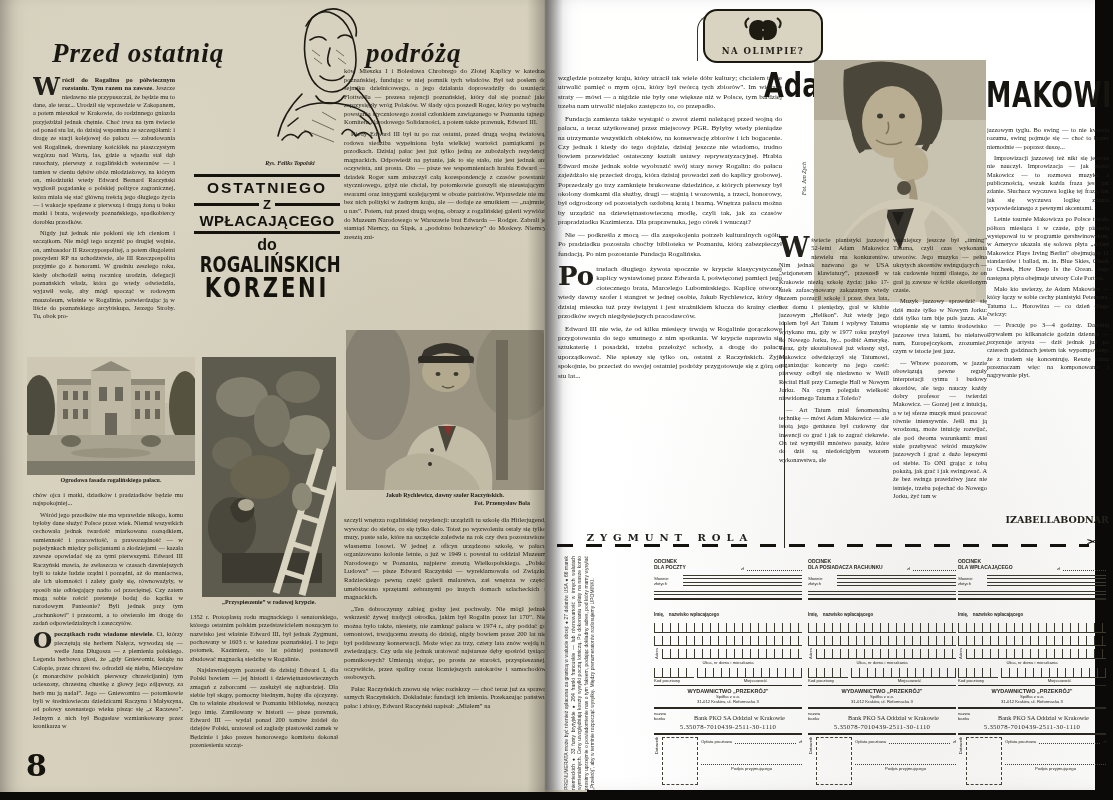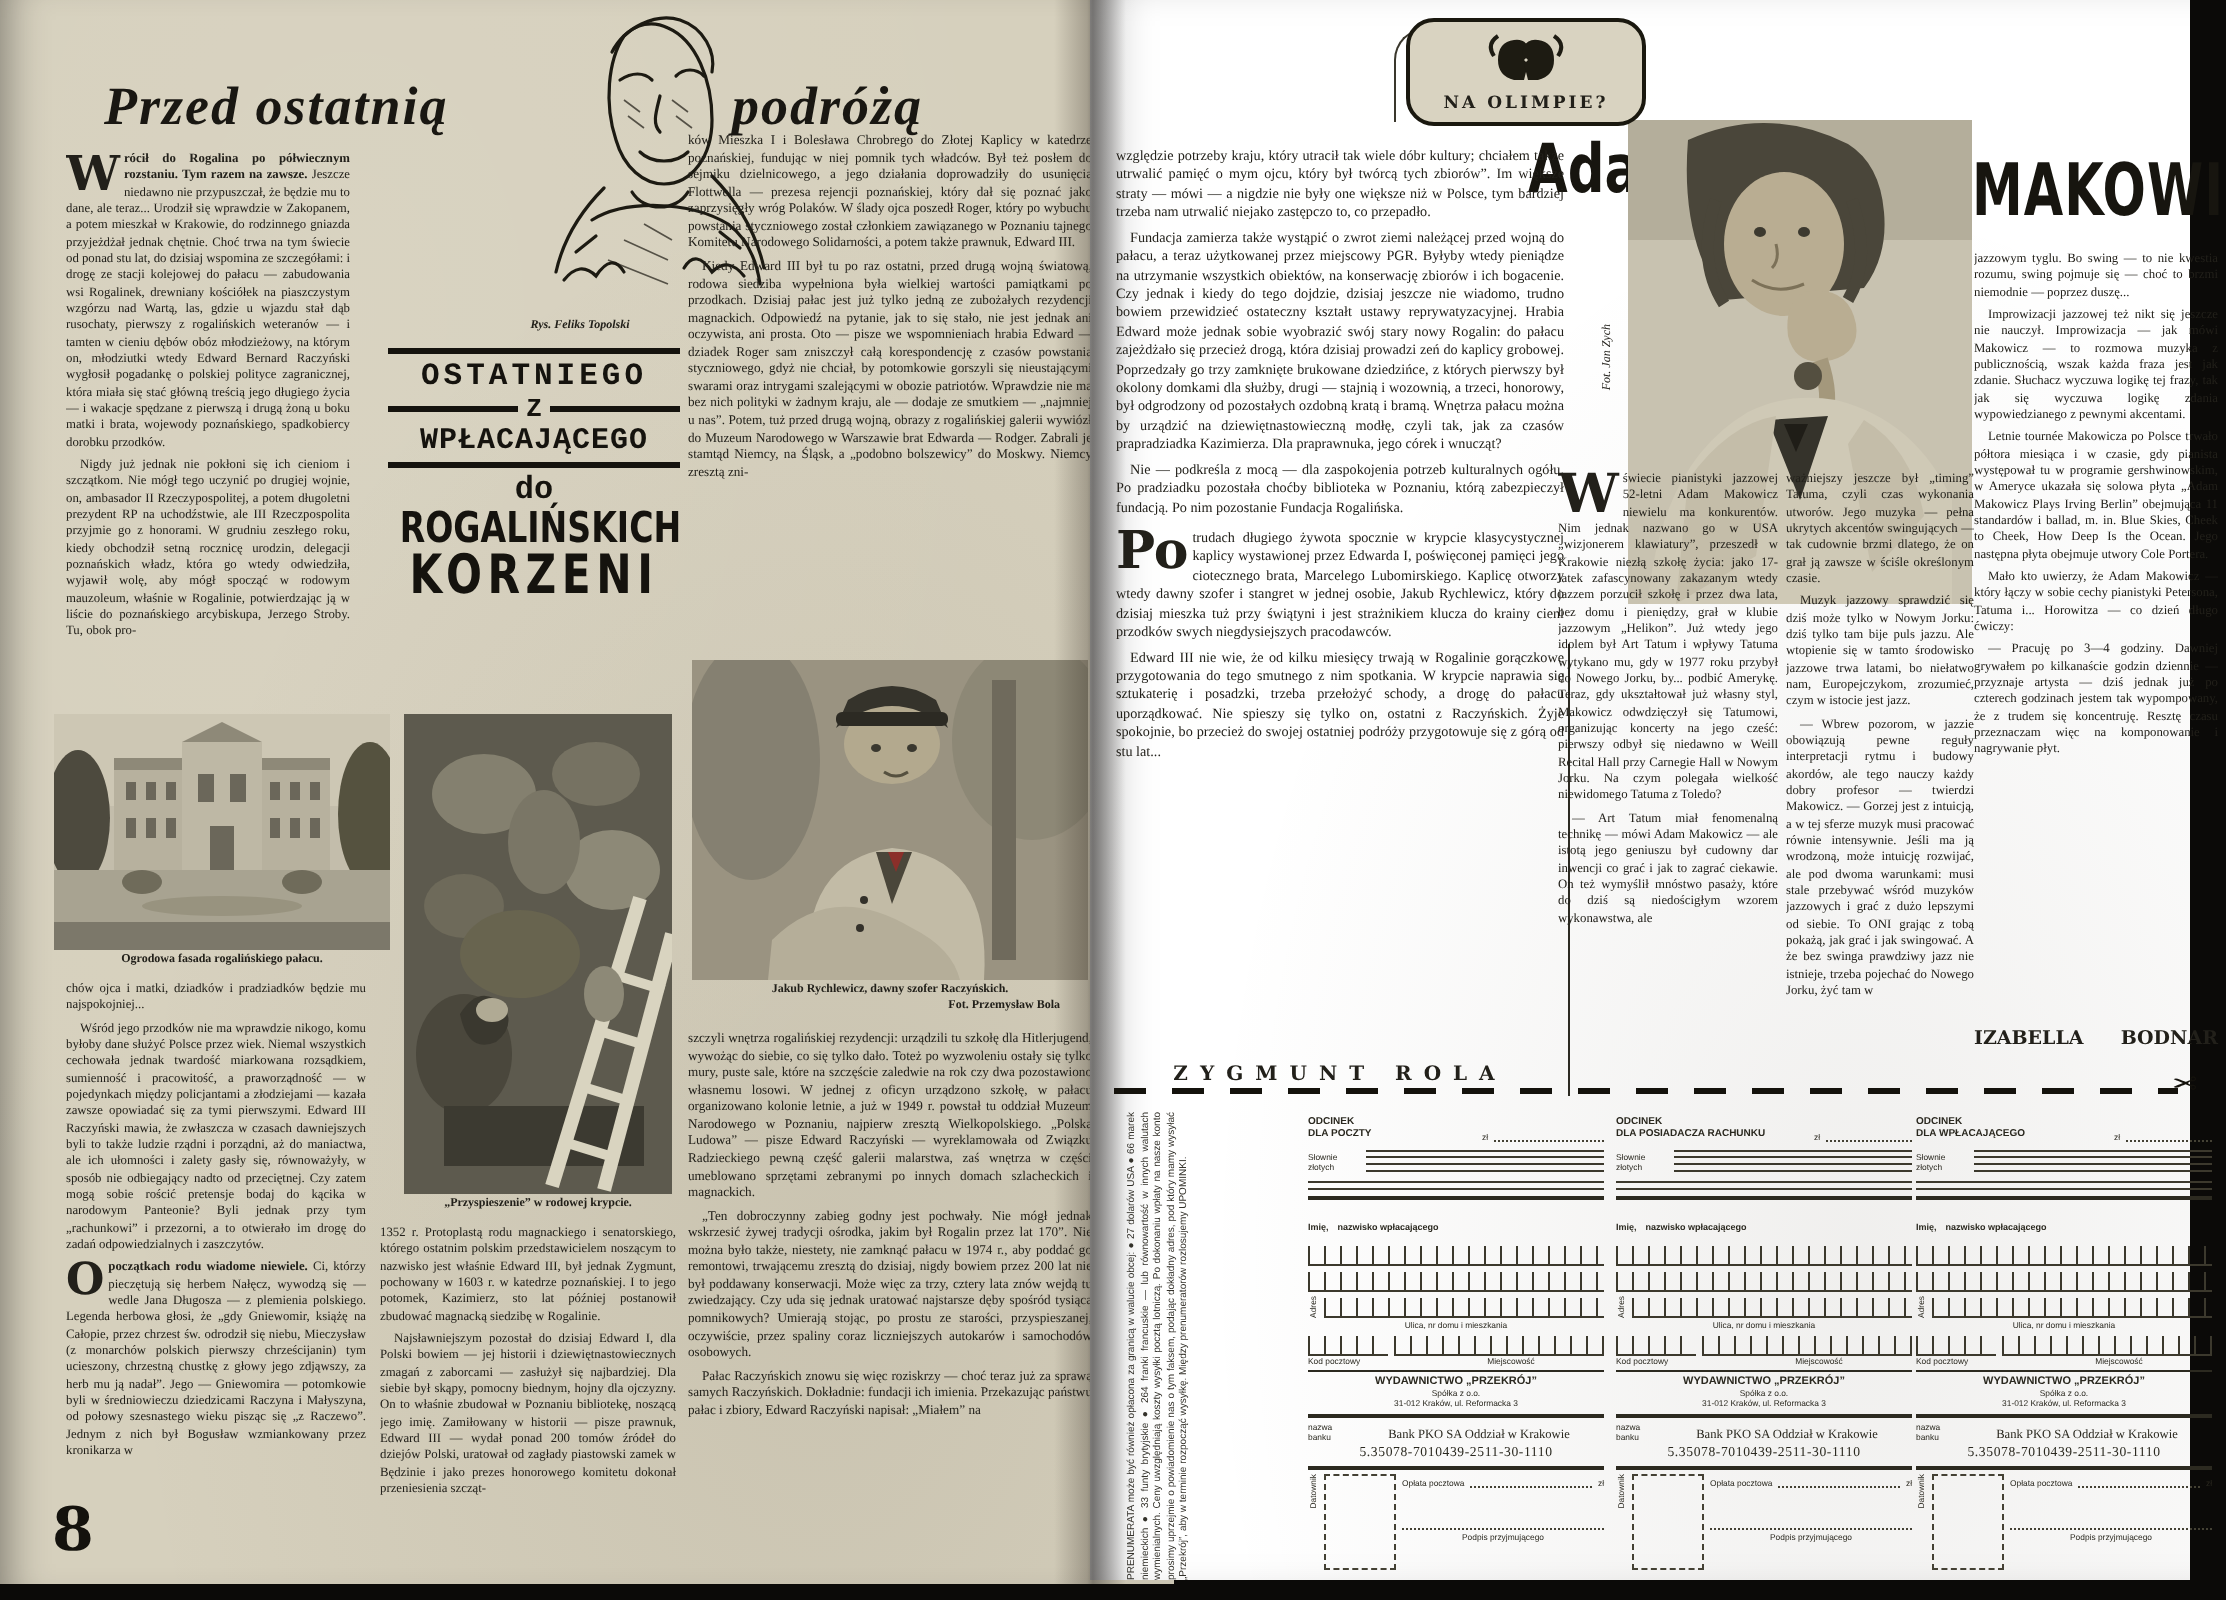--- a/index.html
+++ b/index.html
@@ -14,35 +14,35 @@
   .bodytxt p.noind{text-indent:0;}
   .dcap{float:left;font-weight:bold;font-size:24px;line-height:.82;padding:1px 2px 0 0;font-family:"DejaVu Serif",serif;}
   .lead{font-weight:bold;}
   .cap{font-size:6px;font-weight:bold;text-align:center;line-height:1.25;}
   .abs{position:absolute;}
 
   
   .hl{font-style:italic;font-weight:bold;font-size:27px;letter-spacing:1px;font-family:"Liberation Serif",serif;color:#191712;}
   .titleblock{width:146px;text-align:center;color:#15130e;}
   .tbar{height:3px;background:#15130e;margin:2px 0;}
-  .t-serif{font-family:Liberation Mono, monospace;font-weight:bold;}
+  .t-serif{font-family:Liberation Sans, sans-serif;font-weight:bold;}
   .zrow{display:flex;align-items:center;gap:4px;}
   .zrow .tbar{flex:1;margin:0;}
   .t-sans{font-family:"DejaVu Sans",sans-serif;font-weight:bold;transform:scale(.92,1.18);transform-origin:center;}
   .photo{background:#8e897b;overflow:hidden;}
   .pagenum{font-family:"DejaVu Serif",serif;font-weight:bold;font-size:30px;color:#14120d;}
 
   
   .badge{border:2.5px solid #1a180f;border-radius:14px;display:flex;flex-direction:column;align-items:center;justify-content:center;background:#d9d3c1;z-index:3;}
   .badge-label{font-family:"DejaVu Serif",serif;font-weight:bold;font-size:8.5px;letter-spacing:1.5px;}
   .cornerdeco{border-left:1.5px solid #3a372c;border-top:1.5px solid #3a372c;border-top-left-radius:16px;}
   .bigname{font-family:"DejaVu Sans",sans-serif;font-weight:bold;color:#17150f;transform-origin:left top;}
   .vtext{writing-mode:vertical-rl;transform:rotate(180deg);font-size:6px;font-style:italic;white-space:nowrap;}
   .byline{font-weight:bold;letter-spacing:6px;text-align:center;font-size:10px;font-family:"DejaVu Serif",serif;}
-  .byline2{font-weight:bold;font-size:9.5px;font-family:"DejaVu Serif",serif;display:flex;justify-content:space-between;}
+  .byline2{font-weight:bold;font-size:9.5px;font-family:"DejaVu Serif",serif;display:flex;justify-content:flex-end;}
   .vrule{background:#2c2a22;width:1px;}
   .cutline{height:3px;background:repeating-linear-gradient(90deg,#14120c 0 16px,transparent 16px 29px);}
   .scissors{font-size:15px;transform:scaleX(-1);color:#14120c;}
 
   
   .slip{position:absolute;top:558px;width:148px;height:230px;font-family:"Liberation Sans",sans-serif;color:#2a281f;}
   .slip .ttl{font-size:5px;font-weight:bold;line-height:1.25;text-transform:uppercase;}
   .slip .row{display:flex;align-items:flex-end;gap:3px;}
   .dotln{flex:1;border-bottom:1px dotted #444134;height:6px;}
   .wordlines{flex:1;height:11px;background:repeating-linear-gradient(0deg,#3c392d 0 1px,transparent 1px 3.4px);}

